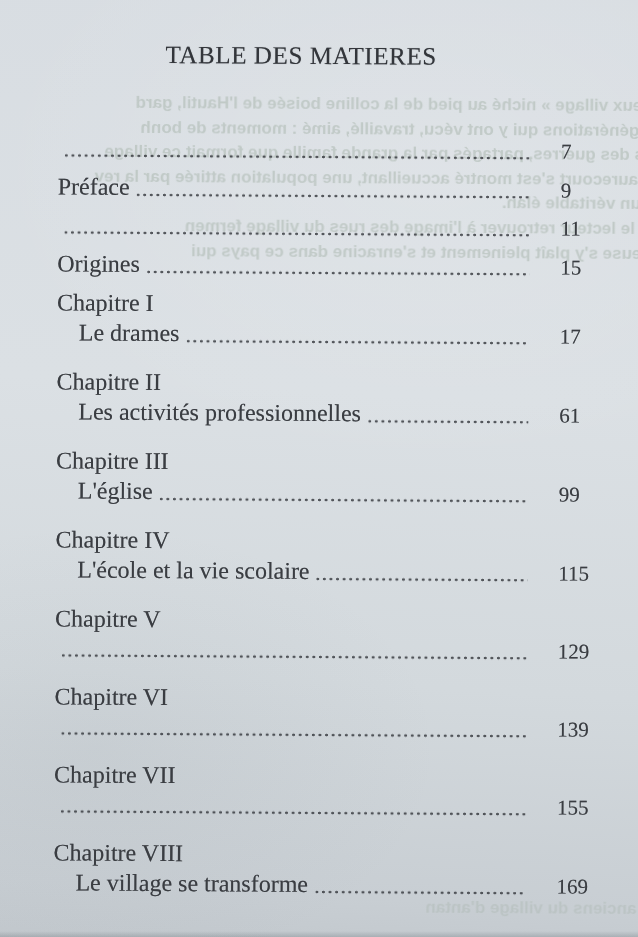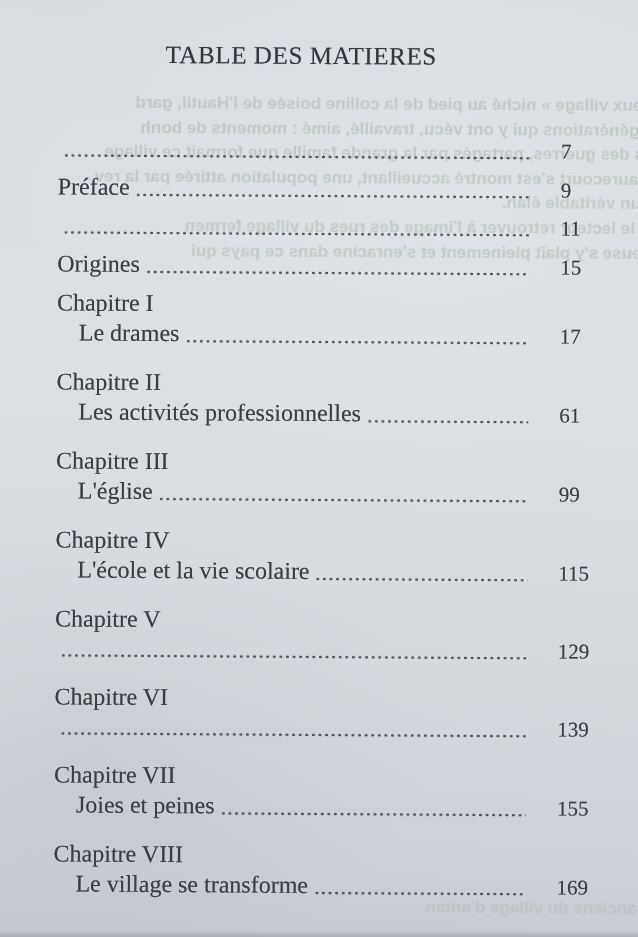--- a/index.html
+++ b/index.html
@@ -161,21 +161,20 @@
         <div class="chapter">
           <div class="chap-head">Chapitre VI</div>
           <div class="row sub">
             <span class="leader"></span>
             <span class="num">139</span>
           </div>
         </div>
         <div class="chapter">
           <div class="chap-head">Chapitre VII</div>
           <div class="row sub">
-            <span class="label">Joies et peines</span>
             <span class="leader"></span>
             <span class="num">155</span>
           </div>
         </div>
         <div class="chapter">
           <div class="chap-head">Chapitre VIII</div>
           <div class="row sub">
             <span class="label">Le village se transforme</span>
             <span class="leader"></span>
             <span class="num">169</span>

